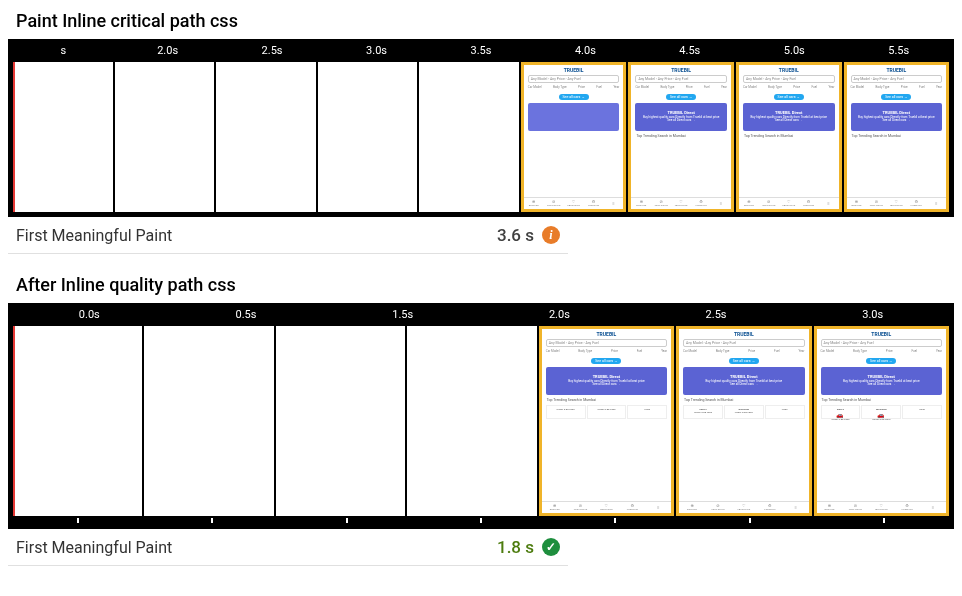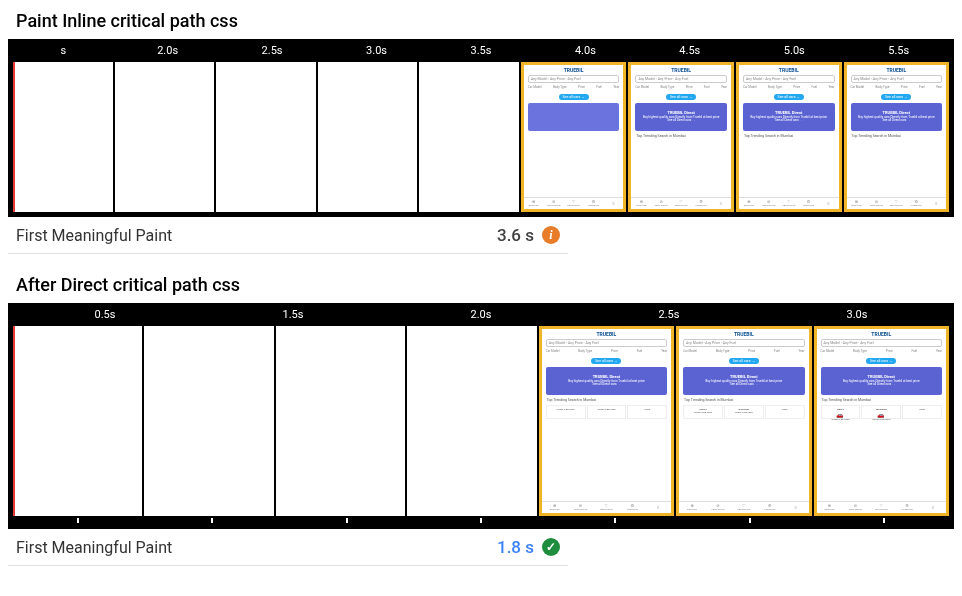--- a/index.html
+++ b/index.html
@@ -163,21 +163,21 @@
       flex: 1;
       font-size: 16px;
       color: #333;
     }
     .metric-value {
       font-size: 17px;
       font-weight: 500;
       margin-right: 8px;
     }
     .metric-value.warn { color: #404040; }
-    .metric-value.pass { color: #3b82f6; }
+    .metric-value.pass { color: #4d7c0f; }
     .metric-icon {
       width: 18px;
       height: 18px;
       border-radius: 50%;
       display: inline-flex;
       align-items: center;
       justify-content: center;
       font-size: 12px;
       font-weight: bold;
       color: #fff;
@@ -397,24 +397,25 @@
   </div>
 </div>
 
 <div class="metric-row">
   <span class="metric-label">First Meaningful Paint</span>
   <span class="metric-value warn">3.6 s</span>
   <span class="metric-icon info">i</span>
 </div>
 
 <div class="second-section">
-<h2 class="section-title">After Direct critical path css</h2>
+<h2 class="section-title">After Inline quality path css</h2>
 
 <div class="filmstrip filmstrip-after">
   <div class="timescale">
+    <div class="time-tick">0.0s</div>
     <div class="time-tick">0.5s</div>
     <div class="time-tick">1.5s</div>
     <div class="time-tick">2.0s</div>
     <div class="time-tick">2.5s</div>
     <div class="time-tick">3.0s</div>
   </div>
   <div class="frames">
     <div class="frame edge-red"></div>
     <div class="frame"></div>
     <div class="frame"></div>

